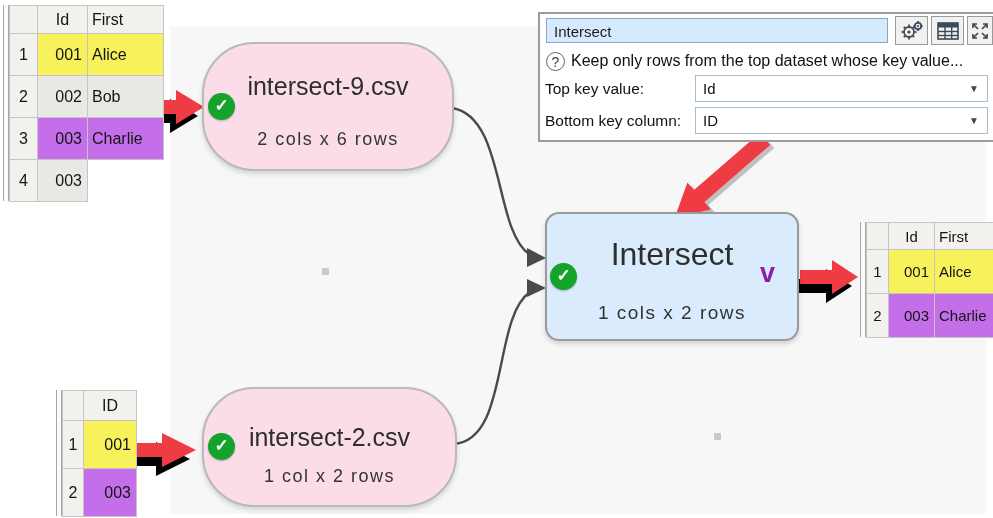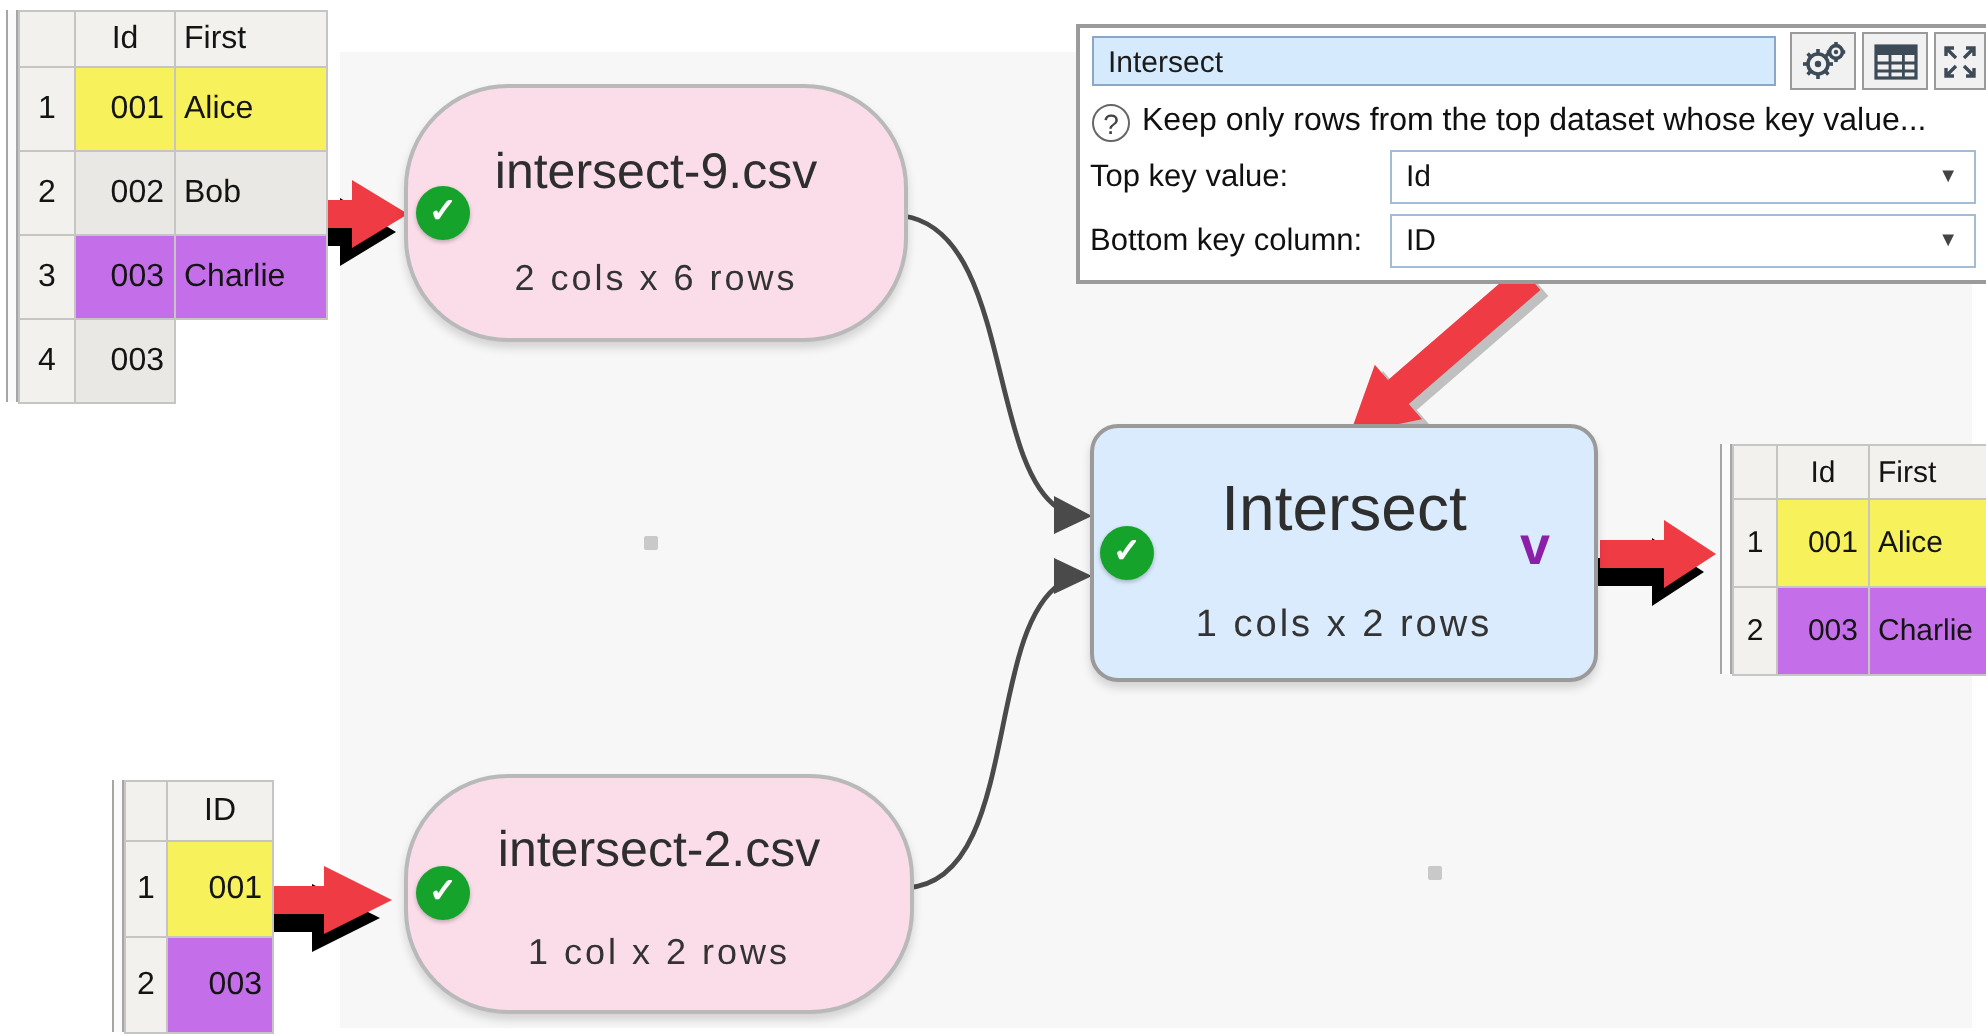--- a/index.html
+++ b/index.html
@@ -86,21 +86,21 @@
 </svg>
 
 <div class="abs node source" style="left:202px;top:42px;width:248px;height:125px;">
   <span class="check" style="left:4px;top:49px;">✓</span>
   <div class="ntitle" style="top:28px;font-size:25px;">intersect-9.csv</div>
   <div class="nsub" style="top:85px;">2 cols x 6 rows</div>
 </div>
 
 <div class="abs node source" style="left:202px;top:387px;width:251px;height:116px;">
   <span class="check" style="left:4px;top:44px;">✓</span>
-  <div class="ntitle" style="top:22px;font-size:25px;">intersect-2.csv</div>
+  <div class="ntitle" style="top:34px;font-size:25px;">intersect-2.csv</div>
   <div class="nsub" style="top:77px;">1 col x 2 rows</div>
 </div>
 
 <div class="abs node transform" style="left:545px;top:212px;width:250px;height:125px;">
   <span class="check" style="left:3px;top:49px;">✓</span>
   <div class="ntitle" style="top:22px;font-size:32px;">Intersect</div>
   <div class="nsub" style="top:88px;font-size:19px;">1 cols x 2 rows</div>
   <span class="chevron" style="left:213px;top:46px;">v</span>
 </div>
 

